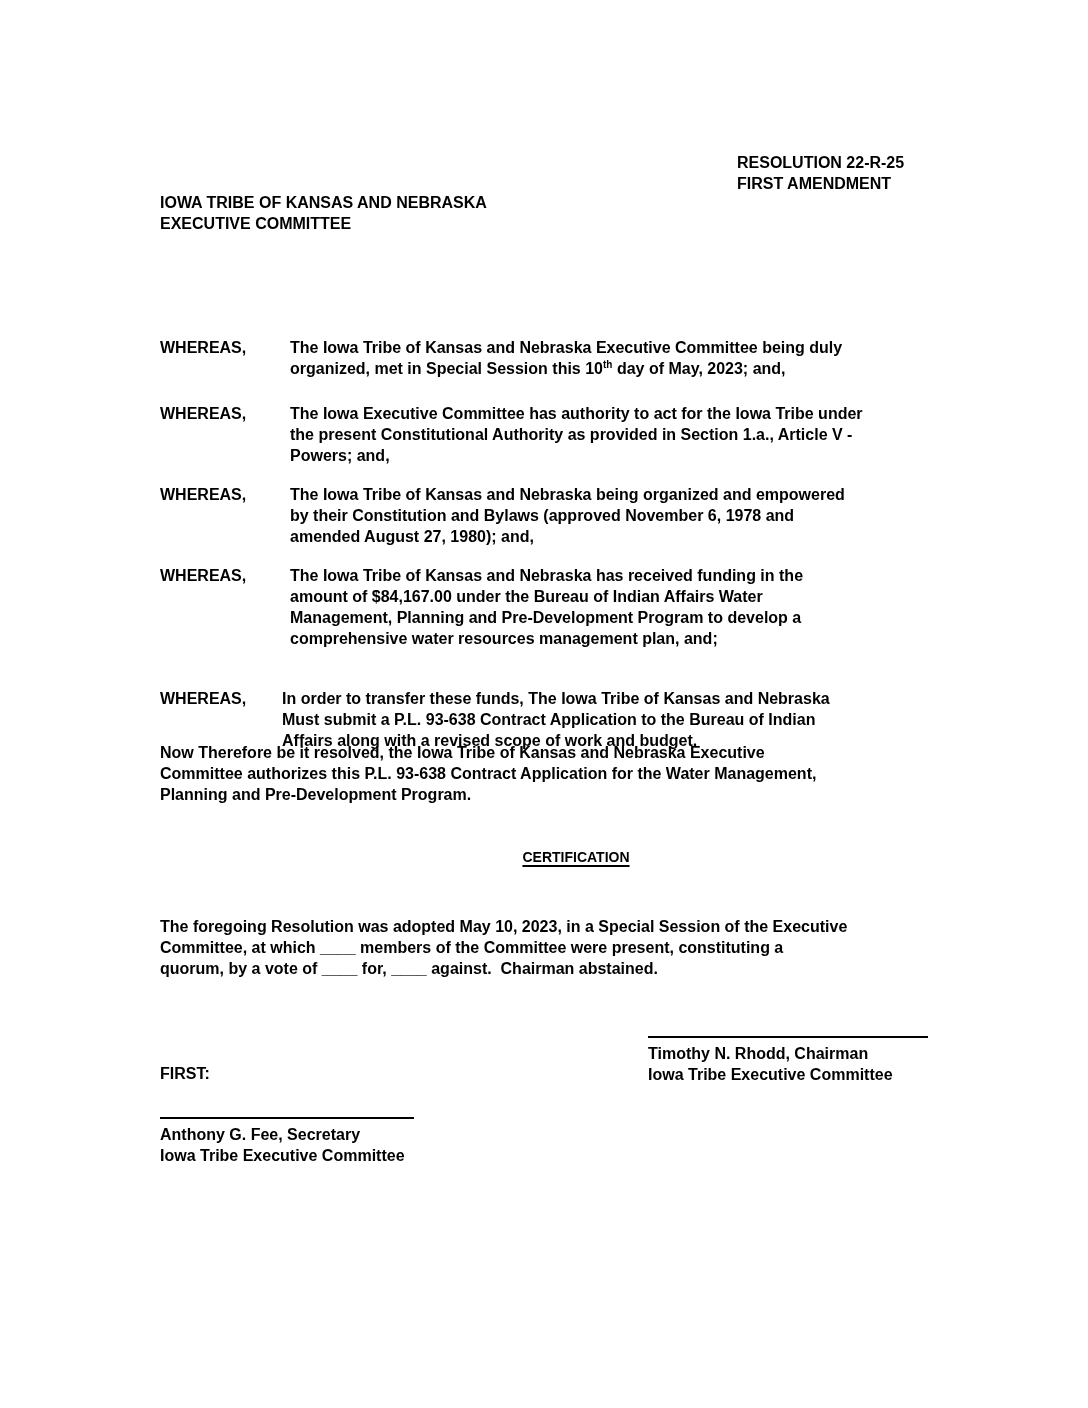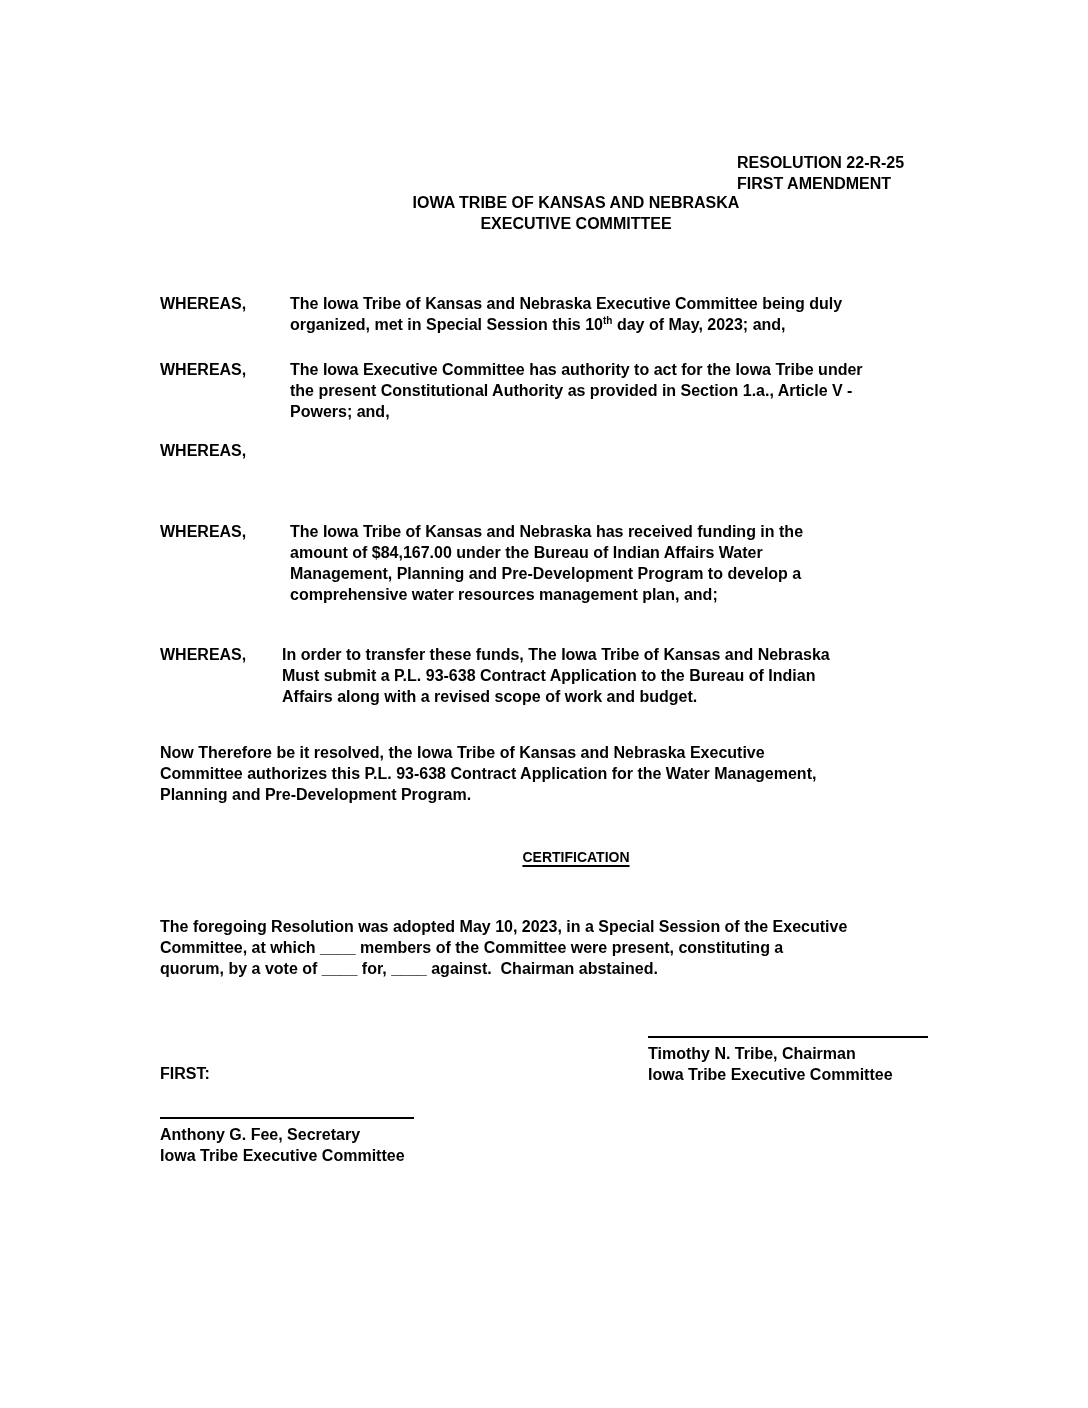--- a/index.html
+++ b/index.html
@@ -10,22 +10,22 @@
     background: #ffffff;
     color: #000000;
     font-family: "Liberation Sans", sans-serif;
     font-weight: 700;
     font-size: 16px;
     line-height: 21px;
     overflow: hidden;
   }
   .abs { position: absolute; }
   .hdr-block { left: 737px; top: 130px; margin-top: 22px; }
-  .title-block { left: 160px; top: 192px; width: 832px; text-align: center; }
-  .clause { left: 160px; width: 800px; }
+  .title-block { left: 160px; top: 192px; width: 832px; text-align: left; }
+  .clause { left: 160px; width: 800px; margin-top: 44px; }
   .clause .clause-label { position: absolute; left: 0; top: 0; }
   .clause .clause-body { margin-left: 130px; width: 660px; white-space: pre-line; }
   .clause .clause-body.indent-sm { margin-left: 122px; }
   sup.ord { font-size: 10px; vertical-align: super; line-height: 0; }
   .para { left: 160px; width: 790px; white-space: pre-line; }
   .cert-heading {
     left: 160px; top: 845px; width: 832px;
     text-align: center; font-size: 14px; line-height: 24px;
   }
   .cert-heading span { text-decoration: underline; text-decoration-thickness: 2px; text-underline-offset: 3px; }
@@ -57,20 +57,23 @@
 
   <div class="abs clause" style="top:359px">
     <span class="clause-label">WHEREAS,</span>
     <div class="clause-body"><span>The Iowa Executive Committee has authority to act for the Iowa Tribe under
 the present Constitutional Authority as provided in Section 1.a., Article V -
 Powers; and,</span><sup class="ord"></sup><span></span></div>
   </div>
 
   <div class="abs clause" style="top:440px">
     <span class="clause-label">WHEREAS,</span>
+    <div class="clause-body"><span>The Iowa Tribe of Kansas and Nebraska being organized and empowered
+by their Constitution and Bylaws (approved November 6, 1978 and
+amended August 27, 1980); and,</span><sup class="ord"></sup><span></span></div>
   </div>
 
   <div class="abs clause" style="top:521px">
     <span class="clause-label">WHEREAS,</span>
     <div class="clause-body"><span>The Iowa Tribe of Kansas and Nebraska has received funding in the
 amount of $84,167.00 under the Bureau of Indian Affairs Water
 Management, Planning and Pre-Development Program to develop a
 comprehensive water resources management plan, and;</span><sup class="ord"></sup><span></span></div>
   </div>
 
@@ -85,21 +88,21 @@
 Committee authorizes this P.L. 93-638 Contract Application for the Water Management,
 Planning and Pre-Development Program.</div>
 
   <div class="abs cert-heading"><span>CERTIFICATION</span></div>
 
   <div class="abs para" style="top:916px">The foregoing Resolution was adopted May 10, 2023, in a Special Session of the Executive
 Committee, at which ____ members of the Committee were present, constituting a
 quorum, by a vote of ____ for, ____ against. &nbsp;Chairman abstained.</div>
 
   <div class="abs sig-block sig-chairman">
-    <div>Timothy N. Tribe, Chairman</div>
+    <div>Timothy N. Rhodd, Chairman</div>
     <div>Iowa Tribe Executive Committee</div>
   </div>
 
   <div class="abs attest">FIRST:</div>
 
   <div class="abs sig-block sig-secretary">
     <div>Anthony G. Fee, Secretary</div>
     <div>Iowa Tribe Executive Committee</div>
   </div>
 

